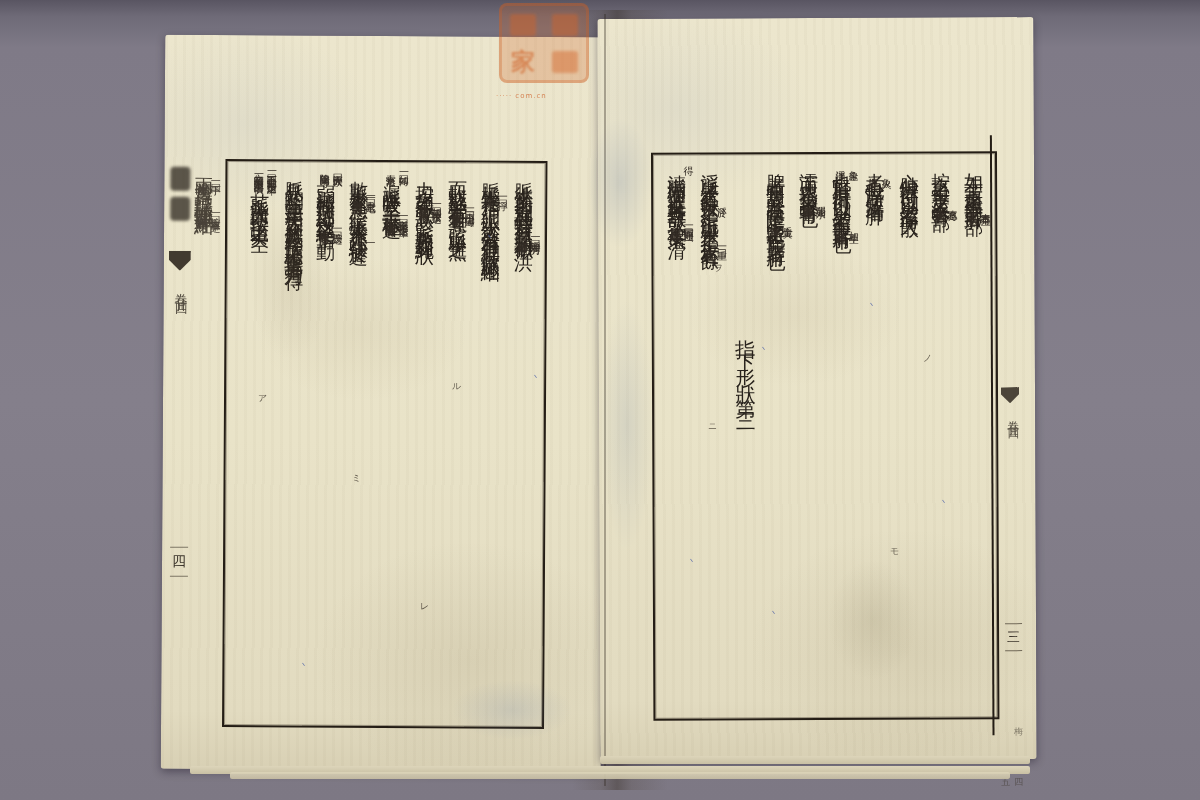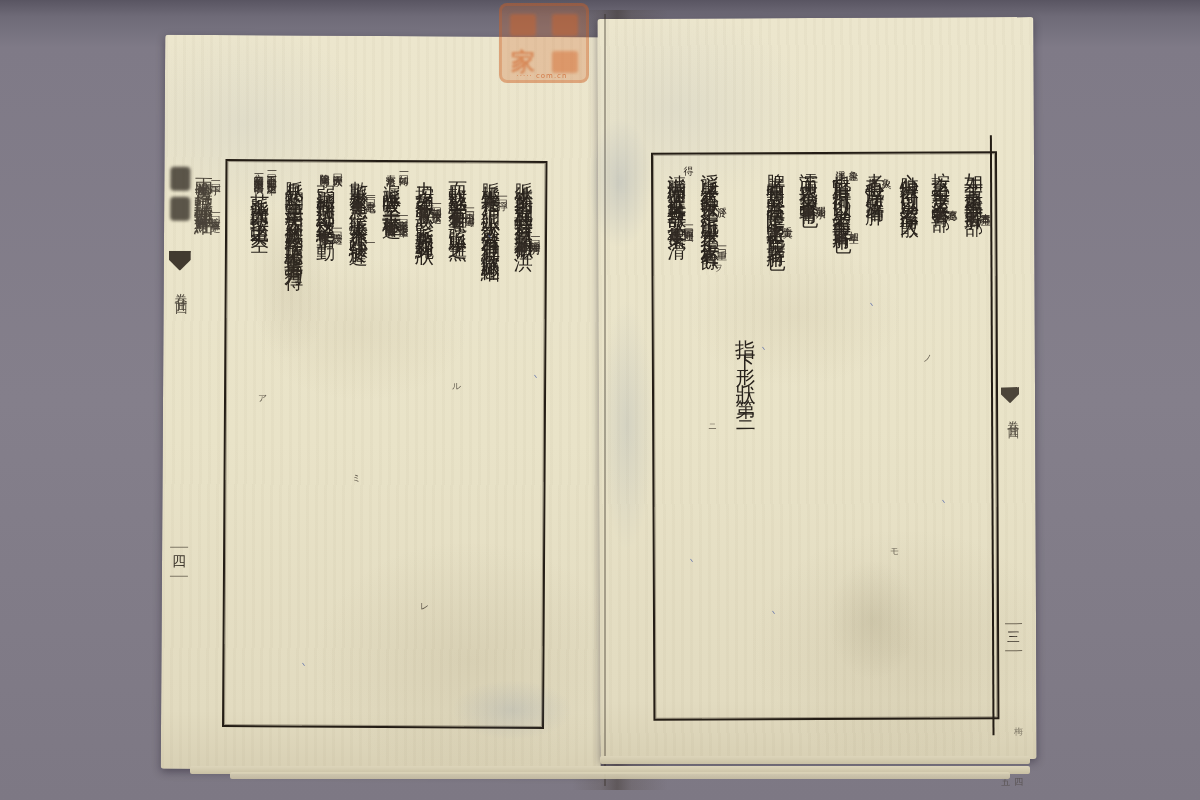--- a/index.html
+++ b/index.html
@@ -62,21 +62,21 @@
   #stain2{left:600px;top:300px;width:54px;height:250px;background:radial-gradient(closest-side,rgba(105,125,160,.16),transparent);}
   #stain3{left:452px;top:680px;width:120px;height:60px;background:radial-gradient(closest-side,rgba(110,130,165,.18),transparent);}
   #stain4{left:828px;top:560px;width:90px;height:120px;background:radial-gradient(closest-side,rgba(120,110,80,.14),transparent);}
   #stain5{left:250px;top:200px;width:80px;height:160px;background:radial-gradient(closest-side,rgba(115,100,70,.10),transparent);}
   
   #seal{position:absolute;left:499px;top:3px;width:84px;height:74px;border-radius:8px;
     background:rgba(205,95,35,.26);border:3px solid rgba(205,95,35,.30);filter:blur(.6px);
     display:grid;grid-template-columns:1fr 1fr;grid-template-rows:1fr 1fr;align-items:center;justify-items:center;}
   #seal i{display:block;width:26px;height:22px;background:rgba(210,100,40,.45);border-radius:3px;filter:blur(1.6px);}
   #seal .sealch{font-size:24px;color:rgba(205,90,30,.55);filter:blur(1px);font-weight:bold;}
-  #sealurl{position:absolute;left:496px;top:72px;width:92px;text-align:center;font-size:7px;letter-spacing:1px;
+  #sealurl{position:absolute;left:496px;top:92px;width:92px;font-size:7px;letter-spacing:1px;
     color:rgba(205,100,45,.75);filter:blur(.3px);font-family:"DejaVu Sans","Liberation Sans",sans-serif;}
   
   .kunten{position:absolute;font-size:9px;color:#4a4238;opacity:.85;}
   .kunten.blue{color:#4a5fa8;font-size:8px;opacity:.9;}
 </style>
 </head>
 <body>
 
 <div id="scene">
 

